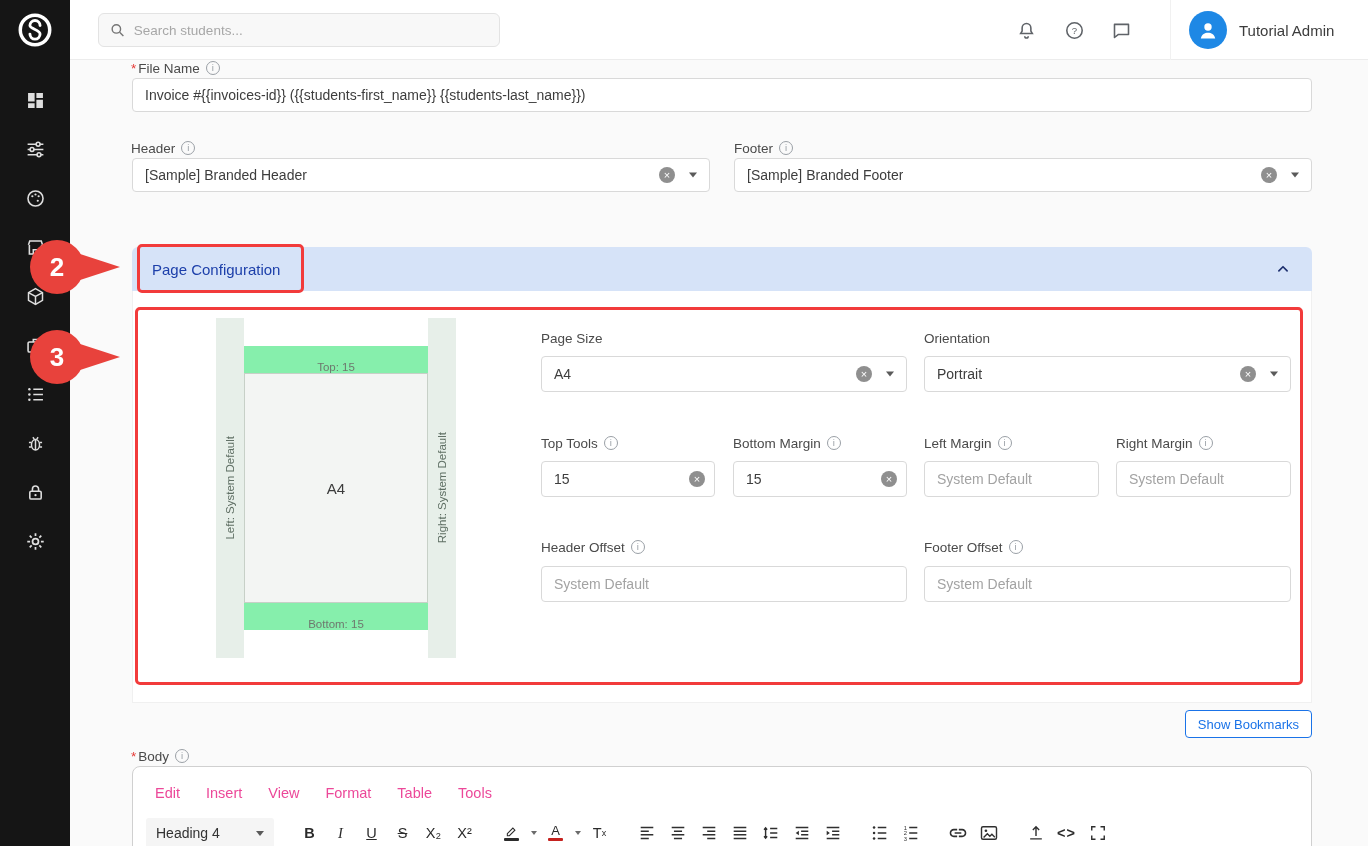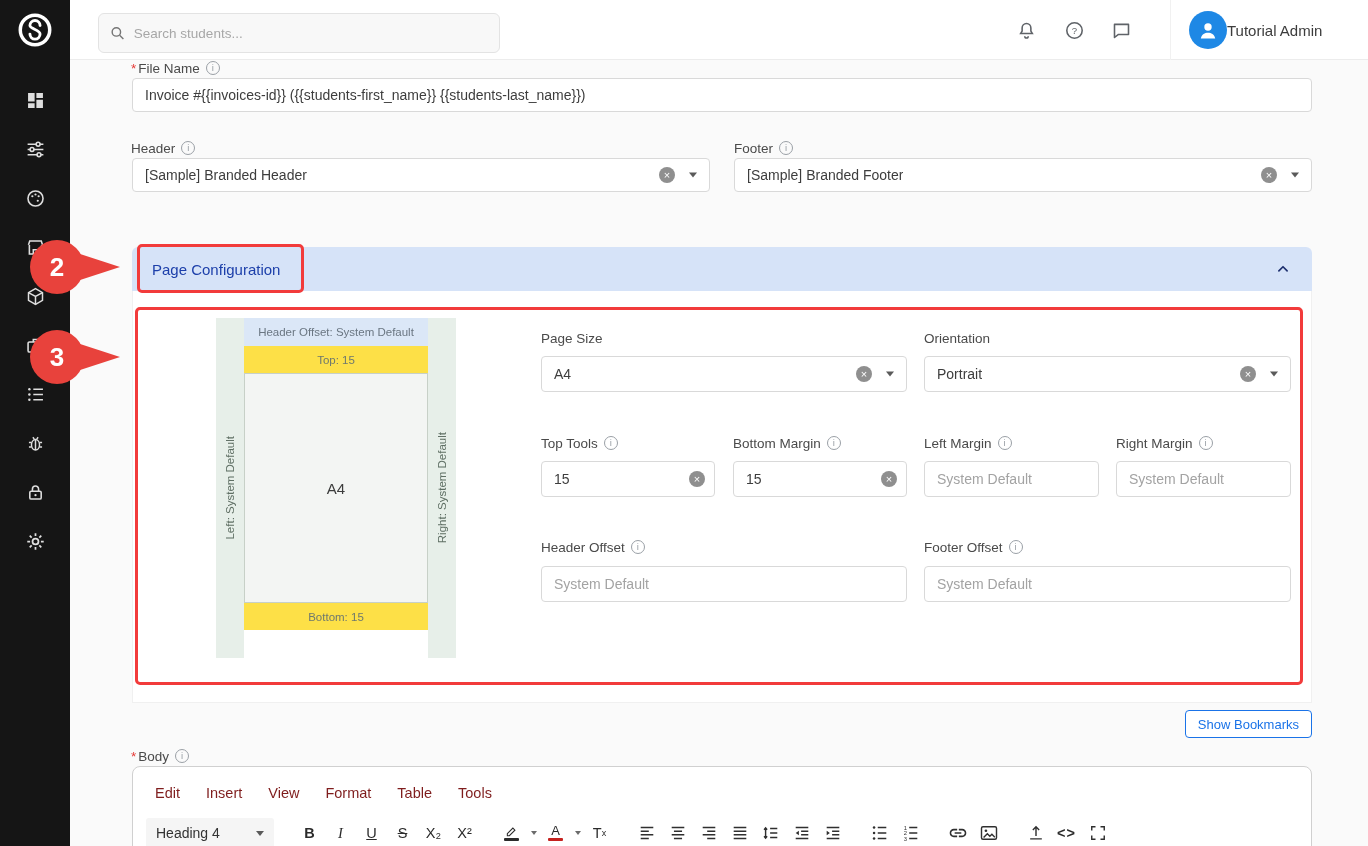--- a/index.html
+++ b/index.html
@@ -10,25 +10,25 @@
   .screen { position:relative; width:1368px; height:846px; overflow:hidden; background:#fff; }
 
   
   .sidebar { position:absolute; left:0; top:0; width:70px; height:846px; background:#151515; z-index:20; }
   .logo { width:70px; height:60px; display:flex; align-items:center; justify-content:center; }
   .side-nav { position:absolute; top:76px; left:0; width:70px; }
   .side-item { width:70px; height:49px; display:flex; align-items:center; justify-content:center; cursor:pointer; }
 
   
   .topbar { position:absolute; left:70px; top:0; width:1298px; height:60px; background:#fff; border-bottom:1px solid #ececec; z-index:10; }
-  .search-box { position:absolute; left:28px; top:13px; width:402px; height:40px; background:#f8f8f8; border:1px solid #e3e3e3; border-radius:6px; display:flex; align-items:center; padding:0 10px; }
+  .search-box { position:absolute; left:28px; top:13px; width:402px; height:34px; background:#f8f8f8; border:1px solid #e3e3e3; border-radius:6px; display:flex; align-items:center; padding:0 10px; }
   .search-box input { border:none; outline:none; background:transparent; font-size:13.5px; color:#444; width:100%; margin-left:8px; }
   .search-box input::placeholder { color:#a7a7a7; }
   .top-icon { position:absolute; top:12px; width:36px; height:36px; display:flex; align-items:center; justify-content:center; border-radius:50%; cursor:pointer; }
-  .profile { position:absolute; left:1100px; top:0; height:60px; display:flex; align-items:center; gap:0; padding-left:18px; border-left:1px solid #f1f1f1; }
+  .profile { position:absolute; left:1100px; top:0; height:60px; display:flex; align-items:center; gap:12px; padding-left:18px; border-left:1px solid #f1f1f1; }
   .avatar { width:38px; height:38px; border-radius:50%; background:#1e88e5; display:flex; align-items:center; justify-content:center; }
   .user-name { font-size:15px; color:#3c3c3c; font-weight:500; }
 
   
   .content { position:absolute; left:70px; top:60px; width:1298px; height:786px; background:#fafafa; overflow:hidden; }
 
   .flabel { position:absolute; display:flex; align-items:center; font-size:13.5px; color:#4a4a4a; height:16px; white-space:nowrap; }
   .req { color:#e53935; margin-right:2px; }
   .info { display:inline-flex; width:14px; height:14px; border:1px solid #9aa0a6; border-radius:50%; align-items:center; justify-content:center; font-size:9.5px; color:#9aa0a6; margin-left:6px; line-height:1; }
 
@@ -51,35 +51,35 @@
   .panel-title { font-size:15px; color:#1c3faa; }
   .panel-body { position:relative; height:412px; background:#fff; border:1px solid #f0f0f0; border-top:none; }
 
   .preview { position:absolute; left:83px; top:27px; width:240px; height:340px; display:grid; grid-template-columns:28px 184px 28px; grid-template-rows:28px 27px 230px 27px 28px; }
   .strip { display:flex; align-items:center; justify-content:center; font-size:11.5px; color:#6a7682; text-align:center; }
   .vtext { writing-mode:vertical-rl; transform:rotate(180deg); }
   .pv-side { grid-row:1 / 6; background:#e7efe9; color:#5f6f64; }
   .pv-left { grid-column:1; }
   .pv-right { grid-column:3; }
   .pv-offset { grid-column:2; background:#dbe7f7; color:#6a7682; }
-  .pv-margin { grid-column:2; background:#fde047; color:#6e786e; }
+  .pv-margin { grid-column:2; background:#86efac; color:#6e786e;align-items:flex-end; }
   .pv-center { grid-column:2; grid-row:3; background:#f3f5f3; border:1px solid #c7d0c7; display:flex; align-items:center; justify-content:center; font-size:15px; color:#3c3c3c; }
 
   
   .ann-box { position:absolute; border:3px solid #f23b3b; border-radius:5px; z-index:40; pointer-events:none; }
   .badge { position:absolute; left:30px; width:54px; height:54px; background:#e8423c; border-radius:50%; color:#fff; display:flex; align-items:center; justify-content:center; font-size:26px; font-weight:700; z-index:60; }
   .badge::after { content:""; position:absolute; left:44px; top:50%; transform:translateY(-50%); width:0; height:0; border-top:15px solid transparent; border-bottom:15px solid transparent; border-left:46px solid #e8423c; }
   .badge span { position:relative; z-index:1; }
 
   
   .bookmarks { position:absolute; right:56px; top:650px; height:28px; padding:0 12px; border:1px solid #1a73e8; color:#1a73e8; background:#fff; border-radius:4px; font-size:13px; display:flex; align-items:center; cursor:pointer; }
 
   
   .editor { position:absolute; left:62px; top:706px; width:1180px; height:150px; background:#fff; border:1px solid #d0d0d0; border-radius:8px; }
-  .menubar { height:40px; margin-top:6px; display:flex; align-items:center; gap:26px; padding:0 22px; font-size:14.5px; color:#7f1d1d; }
+  .menubar { height:40px; margin-top:6px; display:flex; align-items:center; gap:26px; padding:0 22px; font-size:14.5px; color:#ec4899; }
   .menubar span { cursor:pointer; }
   .toolbar { display:flex; align-items:center; padding:0 13px; height:40px; }
   .fmt { display:flex; align-items:center; justify-content:space-between; width:128px; height:30px; background:#f5f5f5; border-radius:3px; padding:0 10px; margin-right:20px; font-size:14px; color:#333; cursor:pointer; }
   .tgroup { display:flex; align-items:center; margin-right:16px; }
   .tbtn { min-width:31px; height:30px; display:flex; align-items:center; justify-content:center; border-radius:3px; color:#2b2b2b; font-size:14.5px; cursor:pointer; }
   .tbtn.col { flex-direction:column; gap:1px; }
   .tbtn.tiny { min-width:12px; width:13px; }
   .tri-sm { border-left:3.5px solid transparent; border-right:3.5px solid transparent; border-top:4.5px solid #6b6b6b; }
   .cbar { width:15px; height:3px; border-radius:1px; }
   .cletter { font-size:13px; line-height:12px; font-weight:500; }
@@ -242,23 +242,20 @@
       </div>
       <div class="panel-body">
 
         <div class="preview">
           <div class="strip pv-side pv-left">
               <span class="vtext">Left: System Default</span>
             </div>
           <div class="strip pv-side pv-right">
               <span class="vtext">Right: System Default</span>
             </div>
-          <div class="strip pv-offset" style="grid-row:1">
-              <span>Header Offset: System Default</span>
-            </div>
           <div class="strip pv-margin" style="grid-row:2">
               <span>Top: 15</span>
             </div>
           <div class="pv-center">
               <span>A4</span>
             </div>
           <div class="strip pv-margin" style="grid-row:4">
               <span>Bottom: 15</span>
             </div>
         </div>

